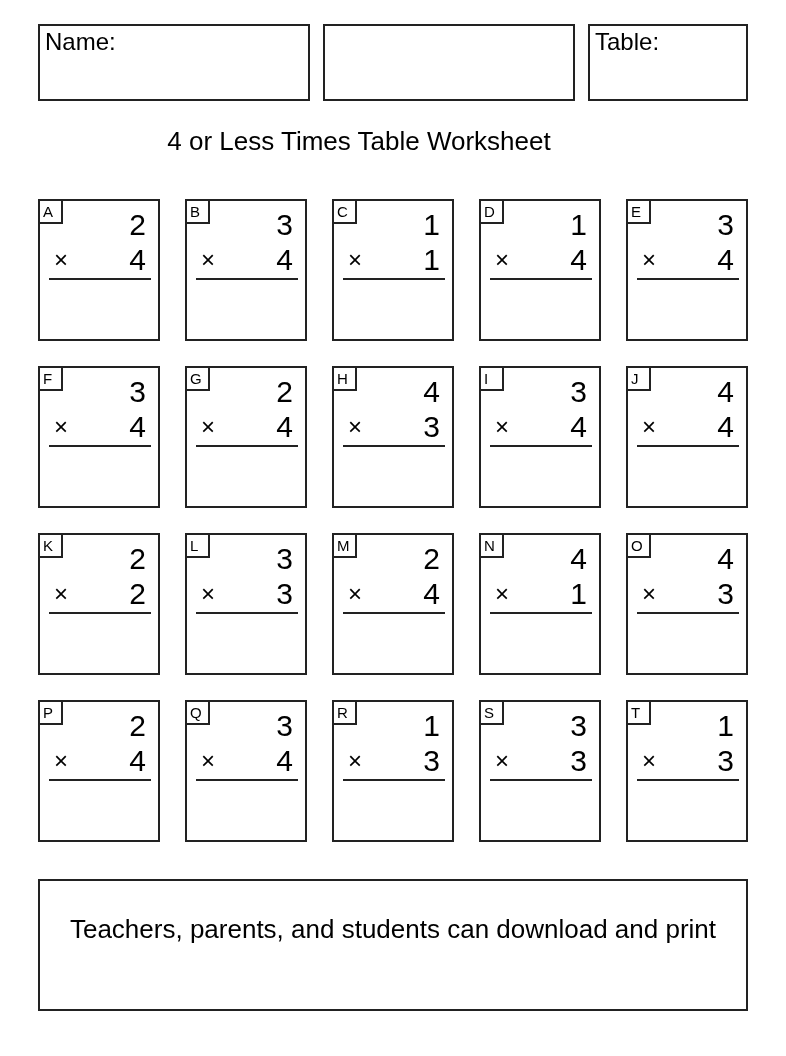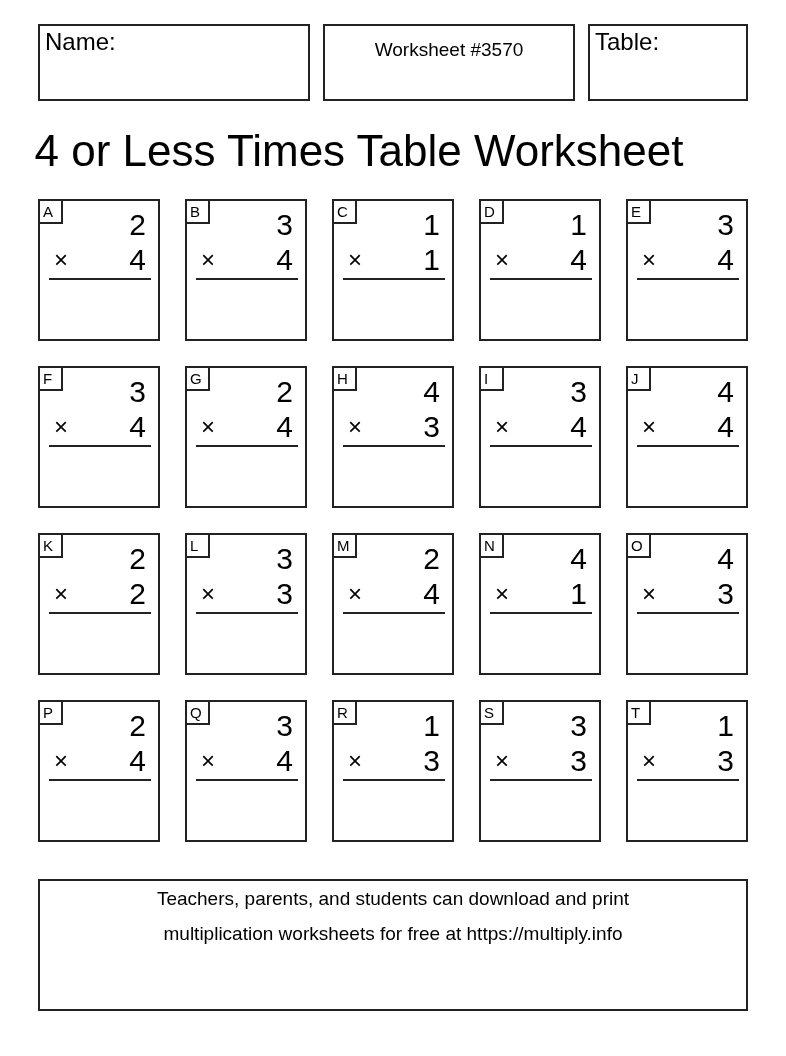--- a/index.html
+++ b/index.html
@@ -1,36 +1,35 @@
 <!DOCTYPE html>
 <html><head>
 <meta charset="utf-8">
 <style>
   html, body { margin:0; padding:0; background:#fff; }
   body { width:786px; height:1056px; position:relative; font-family:"Liberation Sans", sans-serif; color:#000; overflow:hidden; }
   .hbox { position:absolute; border:2px solid #222; box-sizing:border-box; background:#fff; }
   .hbox .lbl { position:absolute; left:5px; top:2px; font-size:24px; }
   .center-box { text-align:center; font-size:19px; line-height:29px; padding-top:9px; }
-  .title { position:absolute; left:0; width:718px; top:126px; text-align:center; font-size:44px; }
+  .title { position:absolute; left:0; width:718px; top:126px; text-align:center; font-size:26px; }
   .prob { position:absolute; width:122px; height:142px; border:2px solid #222; box-sizing:border-box; }
   .prob .letter { position:absolute; left:-2px; top:-2px; width:25px; height:25px; border:2px solid #222; box-sizing:border-box; font-size:15px; line-height:21px; padding-left:3px; background:#fff; }
   .prob .top { position:absolute; right:12px; top:6px; font-size:30px; line-height:36px; }
   .prob .times { position:absolute; left:14px; top:44px; font-size:24px; line-height:30px; }
   .prob .bot { position:absolute; right:12px; top:41px; font-size:30px; line-height:36px; }
   .prob .rule { position:absolute; left:9px; right:7px; top:77px; height:2px; background:#222; }
-  .footer { position:absolute; left:38px; top:879px; width:710px; height:132px; border:2px solid #222; box-sizing:border-box; text-align:center; font-size:19px; line-height:35px; }
+  .footer { position:absolute; left:38px; top:879px; width:710px; height:132px; border:2px solid #222; box-sizing:border-box; text-align:center; font-size:26px; line-height:35px; padding-top:31px; }
 </style>
 </head>
 <body>
 
 <div class="hbox" style="left:38px;top:24px;width:272px;height:77px;">
   <span class="lbl">Name:</span>
 </div>
 <div class="hbox center-box" style="left:323px;top:24px;width:252px;height:77px;">
-  <div>Worksheet #3570</div>
 </div>
 <div class="hbox" style="left:588px;top:24px;width:160px;height:77px;">
   <span class="lbl">Table:</span>
 </div>
 
 <div class="title">4 or Less Times Table Worksheet</div>
 
 <div id="grid">
     <div class="prob" style="left: 38px; top: 199px;">
       <div class="letter">A</div>
@@ -169,14 +168,13 @@
       <div class="letter">T</div>
       <div class="top">1</div>
       <div class="times">×</div>
       <div class="bot">3</div>
       <div class="rule"></div>
     </div>
   </div>
 
 <div class="footer">
   <div>Teachers, parents, and students can download and print</div>
-  <div>multiplication worksheets for free at https://multiply.info</div>
 </div>
 
 </body></html>

